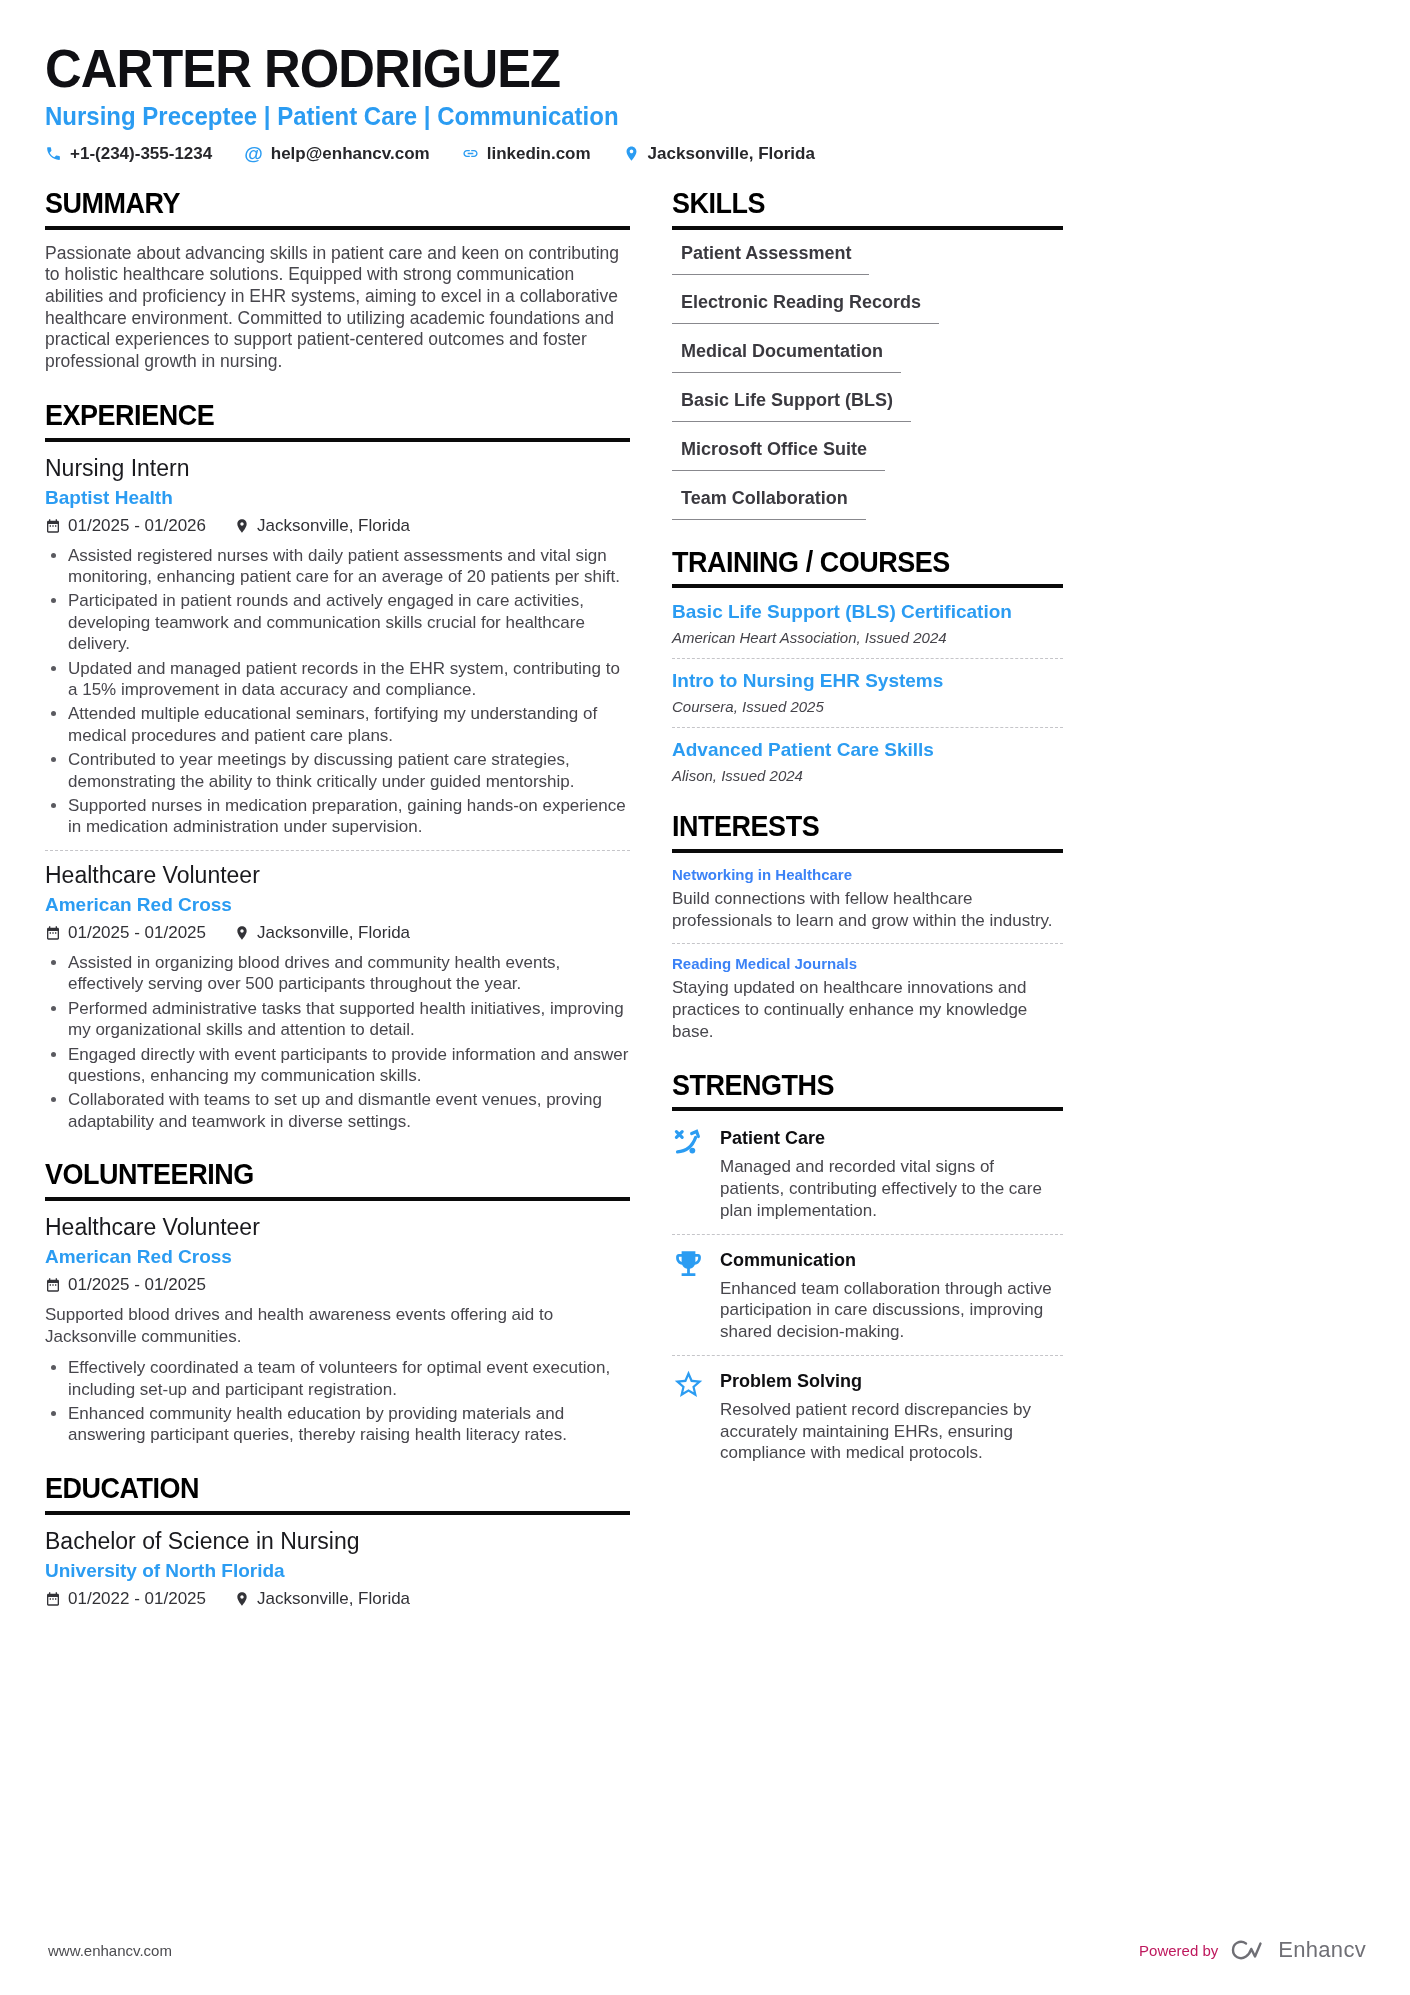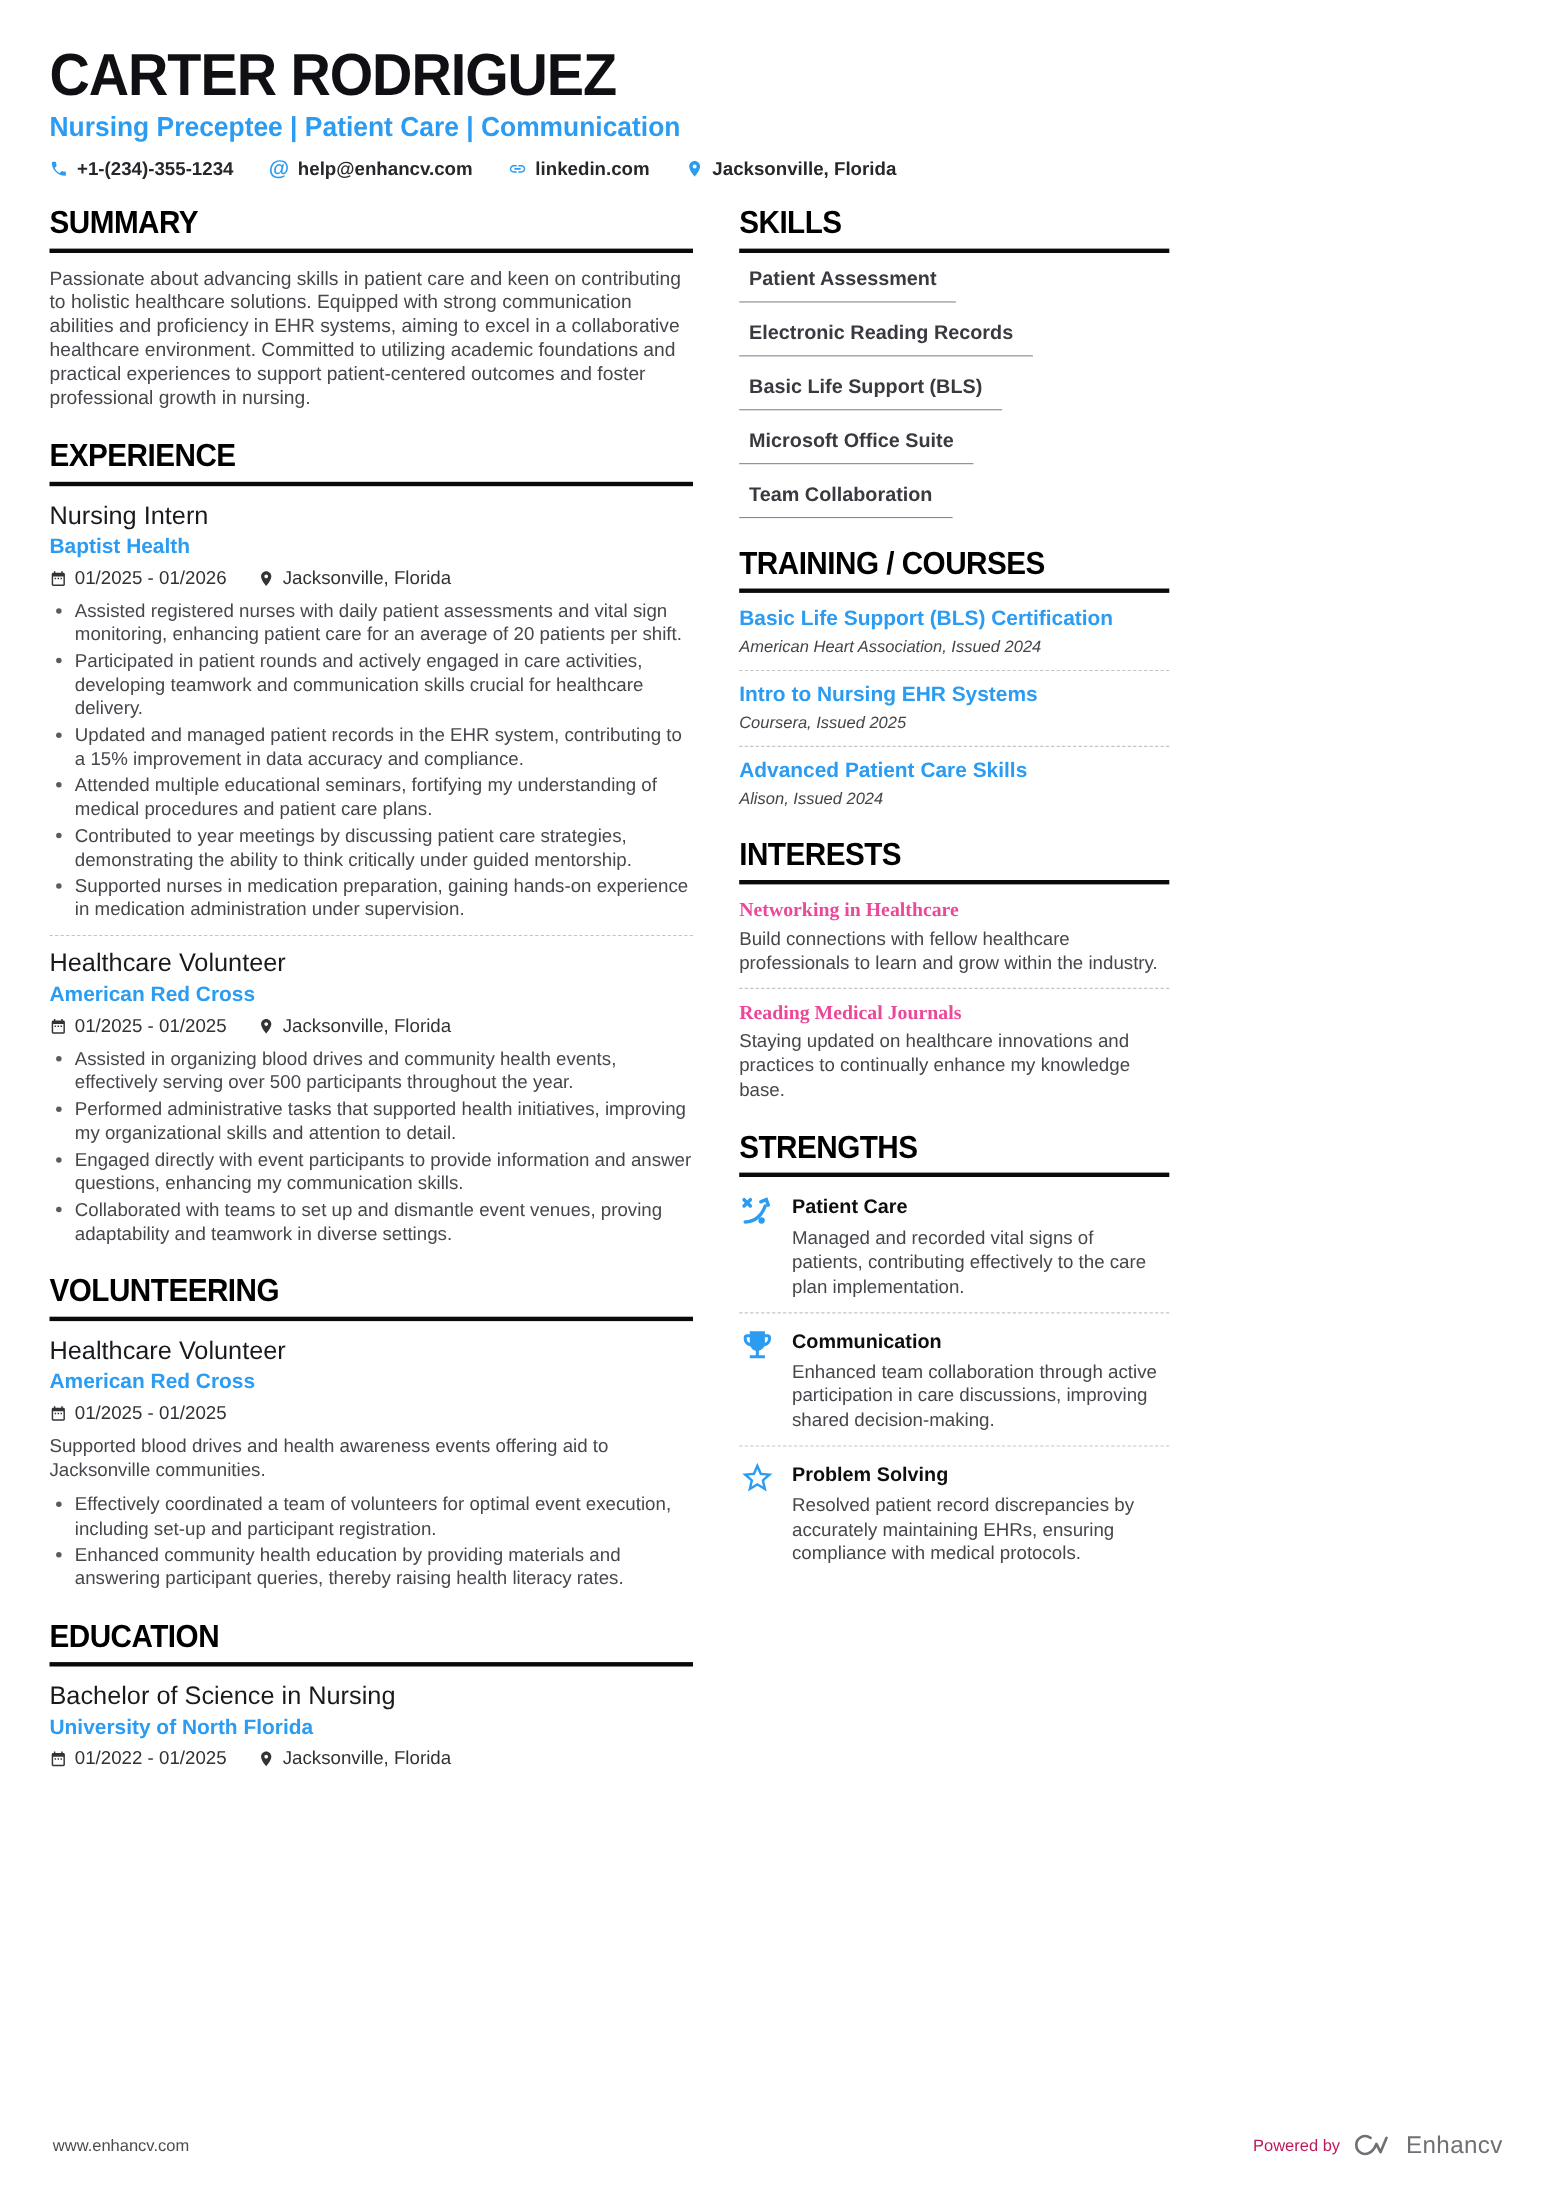--- a/index.html
+++ b/index.html
@@ -58,21 +58,21 @@
 
   
   .skill-row { margin-bottom:17px; }
   .skill {
     display:inline-block; font-size:18px; font-weight:700; color:#3a393f;
     padding:0 18px 10px 9px; border-bottom:1px solid #88888d;
   }
   .course { }
   .course-title { font-size:19px; font-weight:700; color:#2b9cf2; line-height:1.2; }
   .course-issuer { font-size:15px; color:#45444a; margin-top:5px;font-style:italic; }
-  .interest-title { font-size:18px; font-weight:800; color:#ec4899;font-family:Liberation Serif, serif; }
+  .interest-title { font-size:15px; font-weight:800; color:#3b82f6; }
   .interest-text { font-size:17px; line-height:1.28; color:#47464c; margin-top:5px; }
   .strength { display:flex; gap:15px; }
   .s-icon { width:33px; height:33px; color:#2b9cf2; flex:none; margin-top:1px; }
   .s-icon svg { width:100%; height:100%; }
   .s-title { font-size:18px; font-weight:800; color:#0e0e11; padding-top:4px; }
   .s-text { font-size:17px; line-height:1.28; color:#47464c; margin-top:7px; }
 
   
   .footer {
     position:absolute; left:48px; right:44px; bottom:32px;
@@ -250,20 +250,21 @@
       </div>
 
     </div>
 
     <div class="col-right">
 
       <div class="section-block">
         <h2 class="section"><span>SKILLS</span></h2>
         <div class="skill-row"><span class="skill">Patient Assessment</span></div>
         <div class="skill-row"><span class="skill">Electronic Reading Records</span></div>
+        <div class="skill-row"><span class="skill">Medical Documentation</span></div>
         <div class="skill-row"><span class="skill">Basic Life Support (BLS)</span></div>
         <div class="skill-row"><span class="skill">Microsoft Office Suite</span></div>
         <div class="skill-row"><span class="skill">Team Collaboration</span></div>
       </div>
 
       <div class="section-block">
         <h2 class="section"><span>TRAINING / COURSES</span></h2>
         <div class="course">
           <div class="course-title">Basic Life Support (BLS) Certification</div>
           <div class="course-issuer">American Heart Association, Issued 2024</div>

